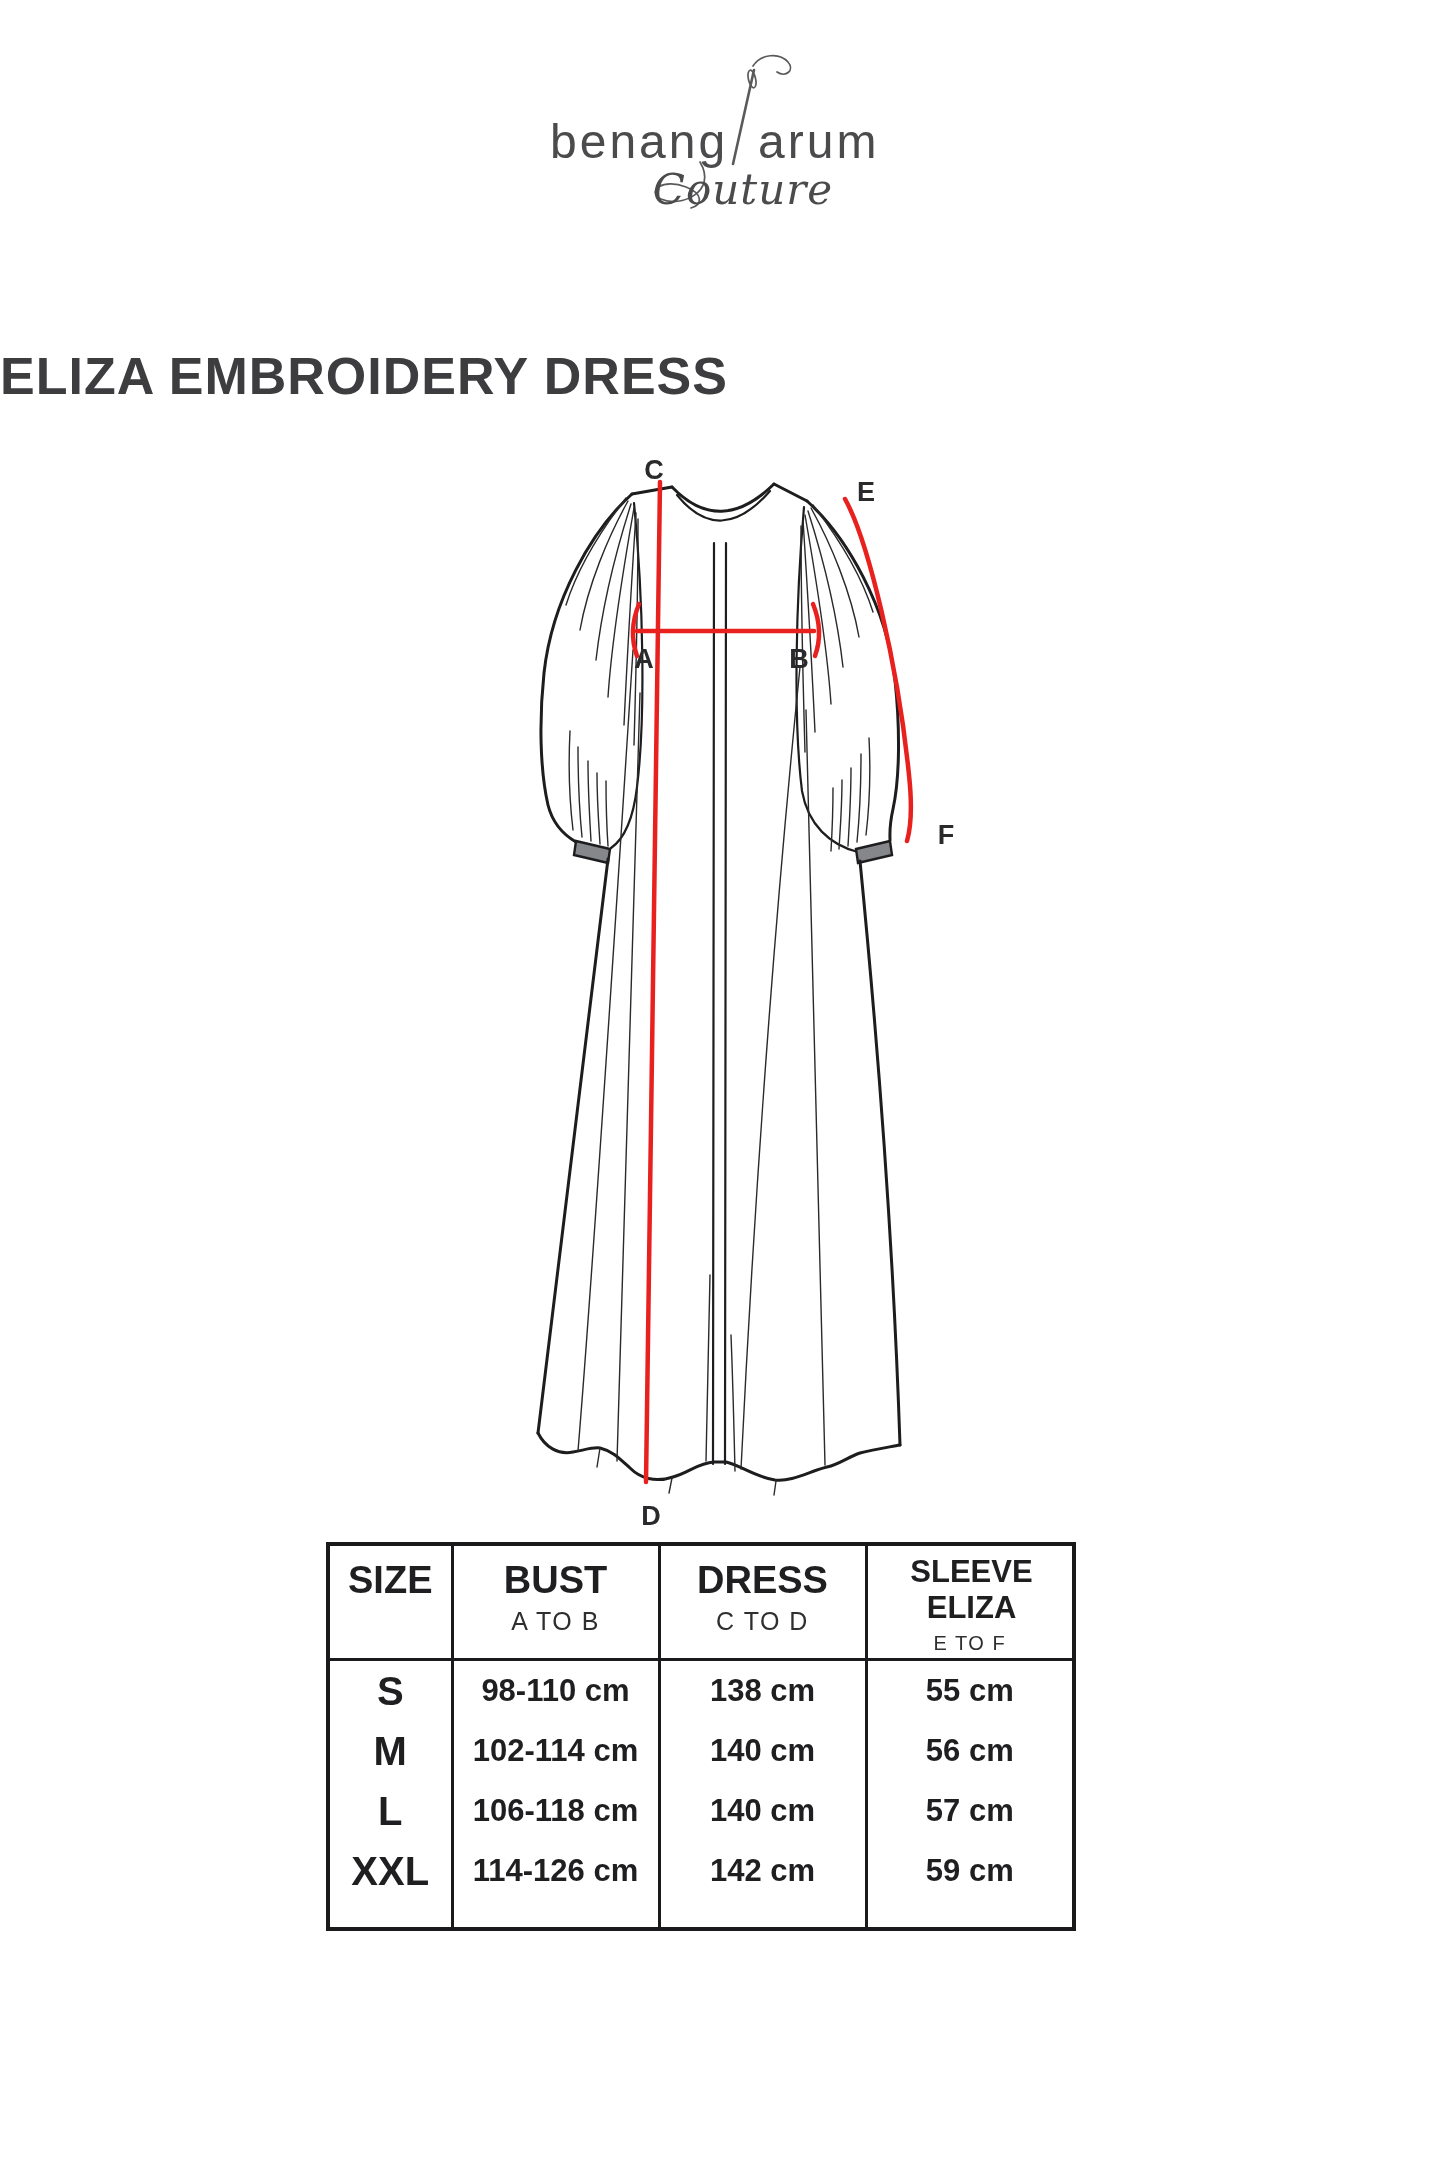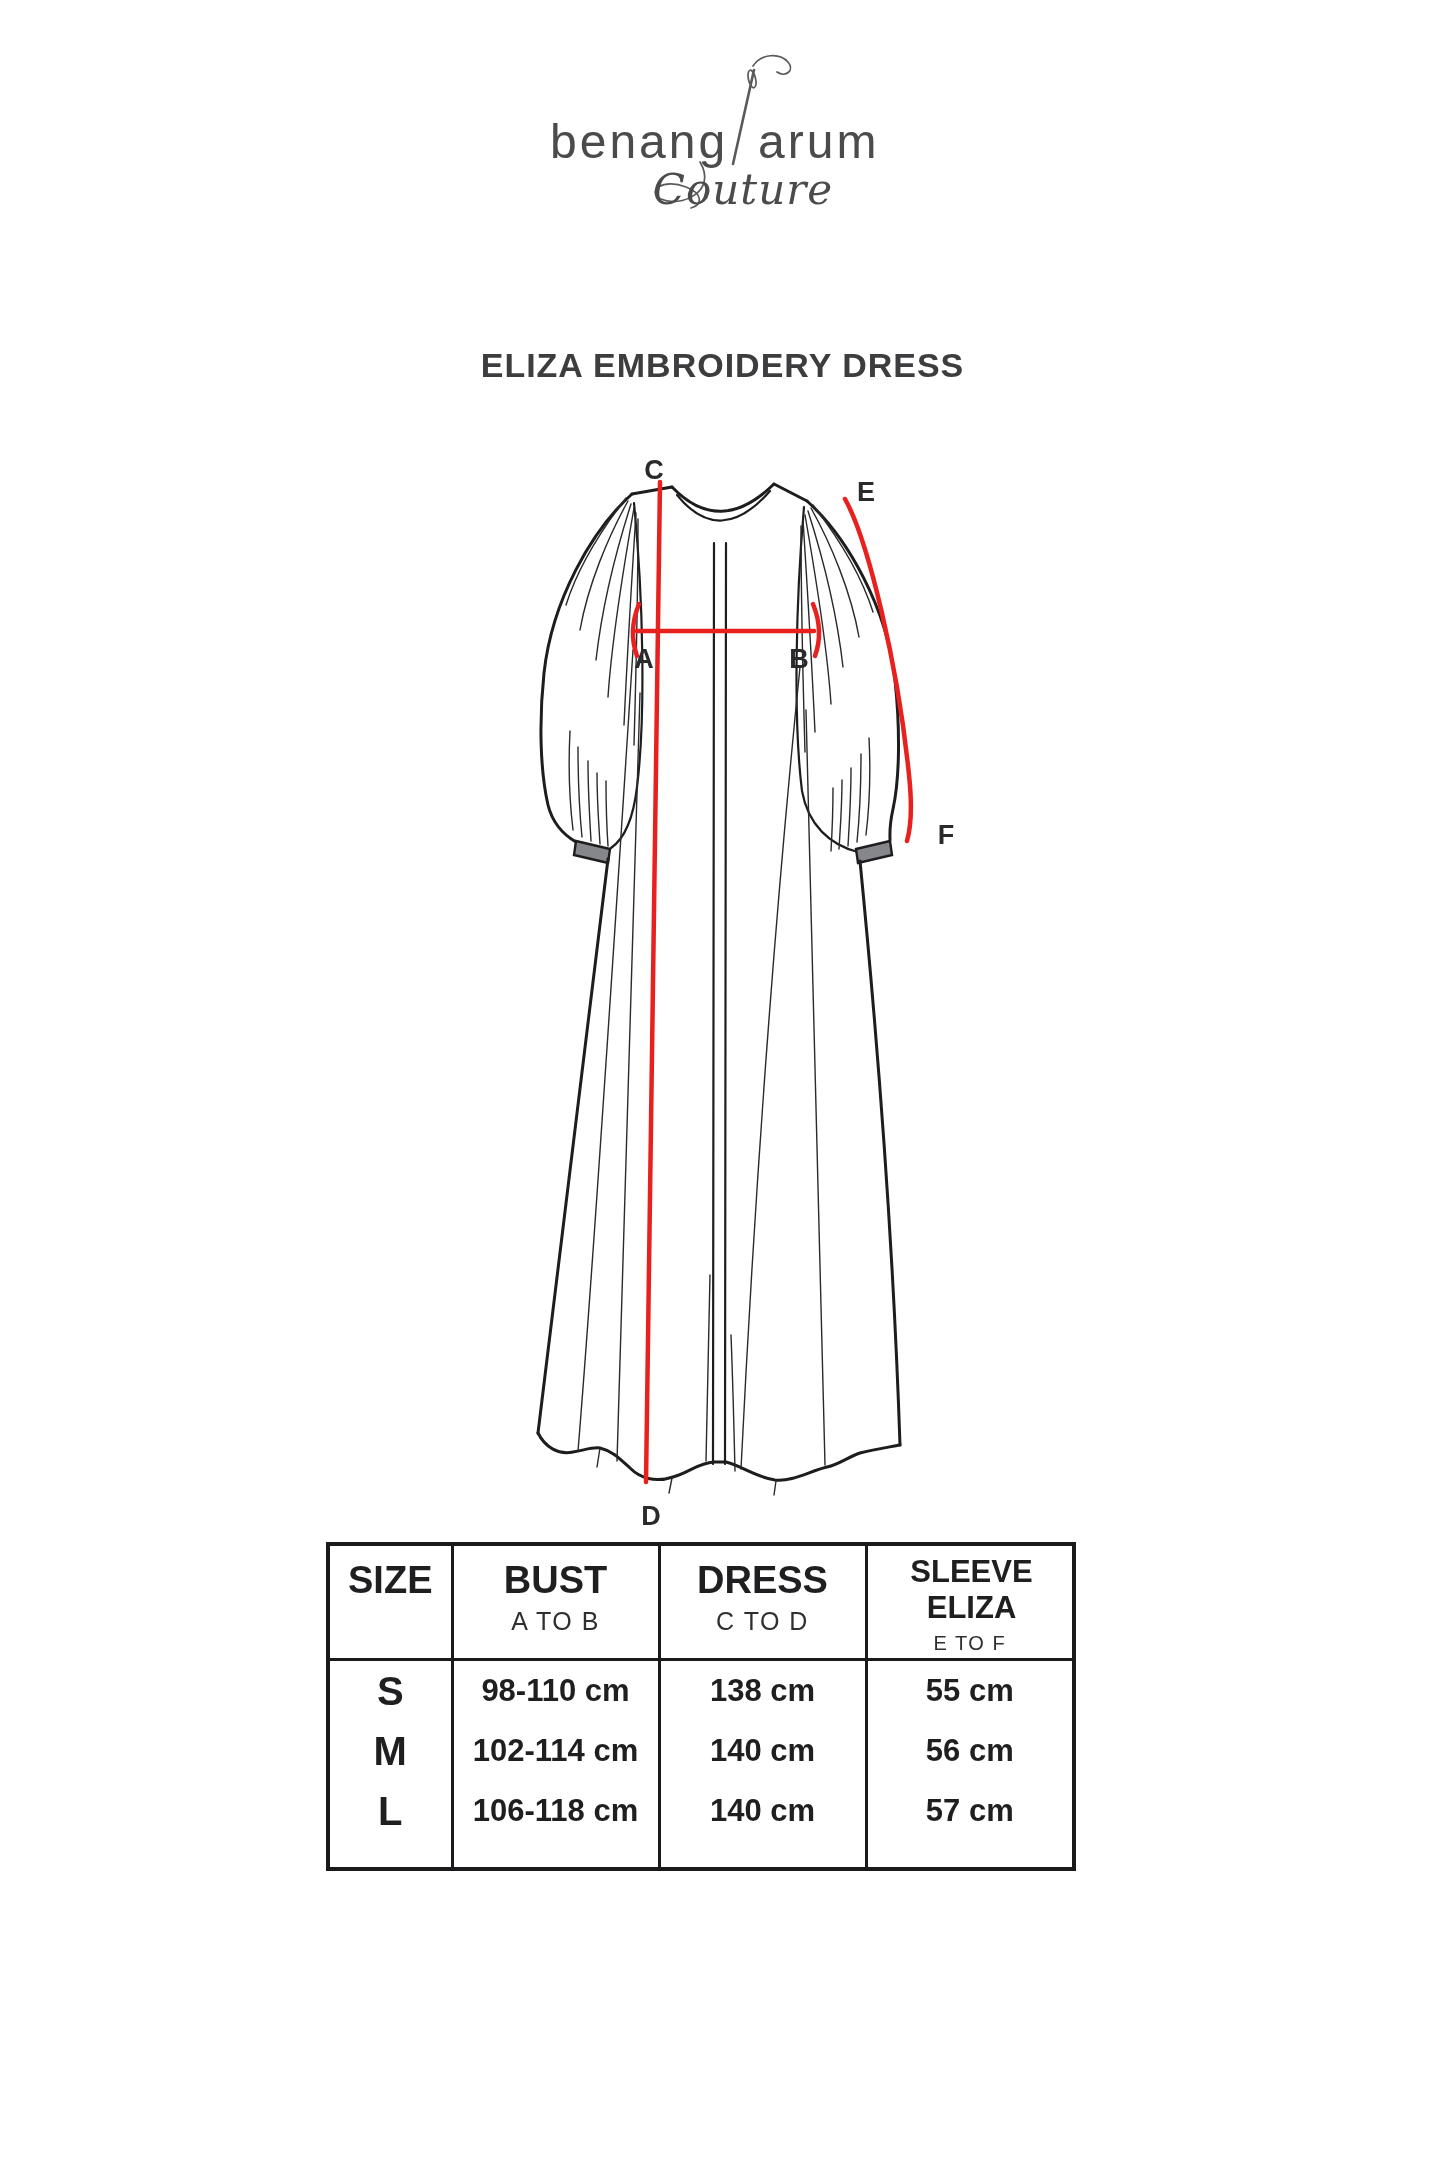--- a/index.html
+++ b/index.html
@@ -6,22 +6,22 @@
   body{width:1445px;height:2167px;position:relative;overflow:hidden;
        font-family:"Liberation Sans","DejaVu Sans",sans-serif;color:#2a2a2c;}
 
   
   .logo-wrap{position:absolute;left:462px;top:52px;width:520px;height:170px;}
   .wordmark{font:400 48px "Liberation Sans",sans-serif;letter-spacing:3px;fill:#4b4b4d;}
   .script{font:italic 400 42px "DejaVu Serif",serif;letter-spacing:1px;fill:#4b4b4d;}
   .thread{fill:none;stroke:#5a5a5c;stroke-width:1.7;stroke-linecap:round;}
 
   
-  .title{position:absolute;left:0;top:346px;width:1445px;text-align:center;
-         font-size:34px;font-weight:700;letter-spacing:1px;color:#3d3d3f;}
+  .title{position:absolute;left:0;top:346px;width:1445px;
+         font-size:52px;font-weight:700;letter-spacing:1px;color:#3d3d3f;}
 
   
   .diagram{position:absolute;left:440px;top:425px;width:560px;height:1110px;}
   .ink{fill:none;stroke:#1d1d1f;stroke-width:3;stroke-linecap:round;stroke-linejoin:round;}
   .ink-thin{fill:none;stroke:#2a2a2c;stroke-width:1.4;stroke-linecap:round;}
   .ink-med{fill:none;stroke:#1d1d1f;stroke-width:2.2;stroke-linecap:round;}
   .cuff{fill:#85878a;stroke:#1d1d1f;stroke-width:2.4;}
   .red{fill:none;stroke:#e8211f;stroke-width:4.5;stroke-linecap:round;}
   .marker{font:700 27px "Liberation Sans",sans-serif;fill:#2a2a2c;text-anchor:middle;}
 
@@ -168,20 +168,26 @@
       <td class="vline cell-val">102-114 cm</td>
       <td class="vline cell-val">140 cm</td>
       <td class="cell-val">56 cm</td>
     </tr>
     <tr>
       <td class="vline cell-size">L</td>
       <td class="vline cell-val">106-118 cm</td>
       <td class="vline cell-val">140 cm</td>
       <td class="cell-val">57 cm</td>
     </tr>
+    <tr>
+      <td class="vline cell-size">XXL</td>
+      <td class="vline cell-val">114-126 cm</td>
+      <td class="vline cell-val">142 cm</td>
+      <td class="cell-val">59 cm</td>
+    </tr>
     <tr class="spacer">
       <td class="vline"></td>
       <td class="vline"></td>
       <td class="vline"></td>
       <td></td>
     </tr>
   </tbody>
 </table>
 
 </body></html>

